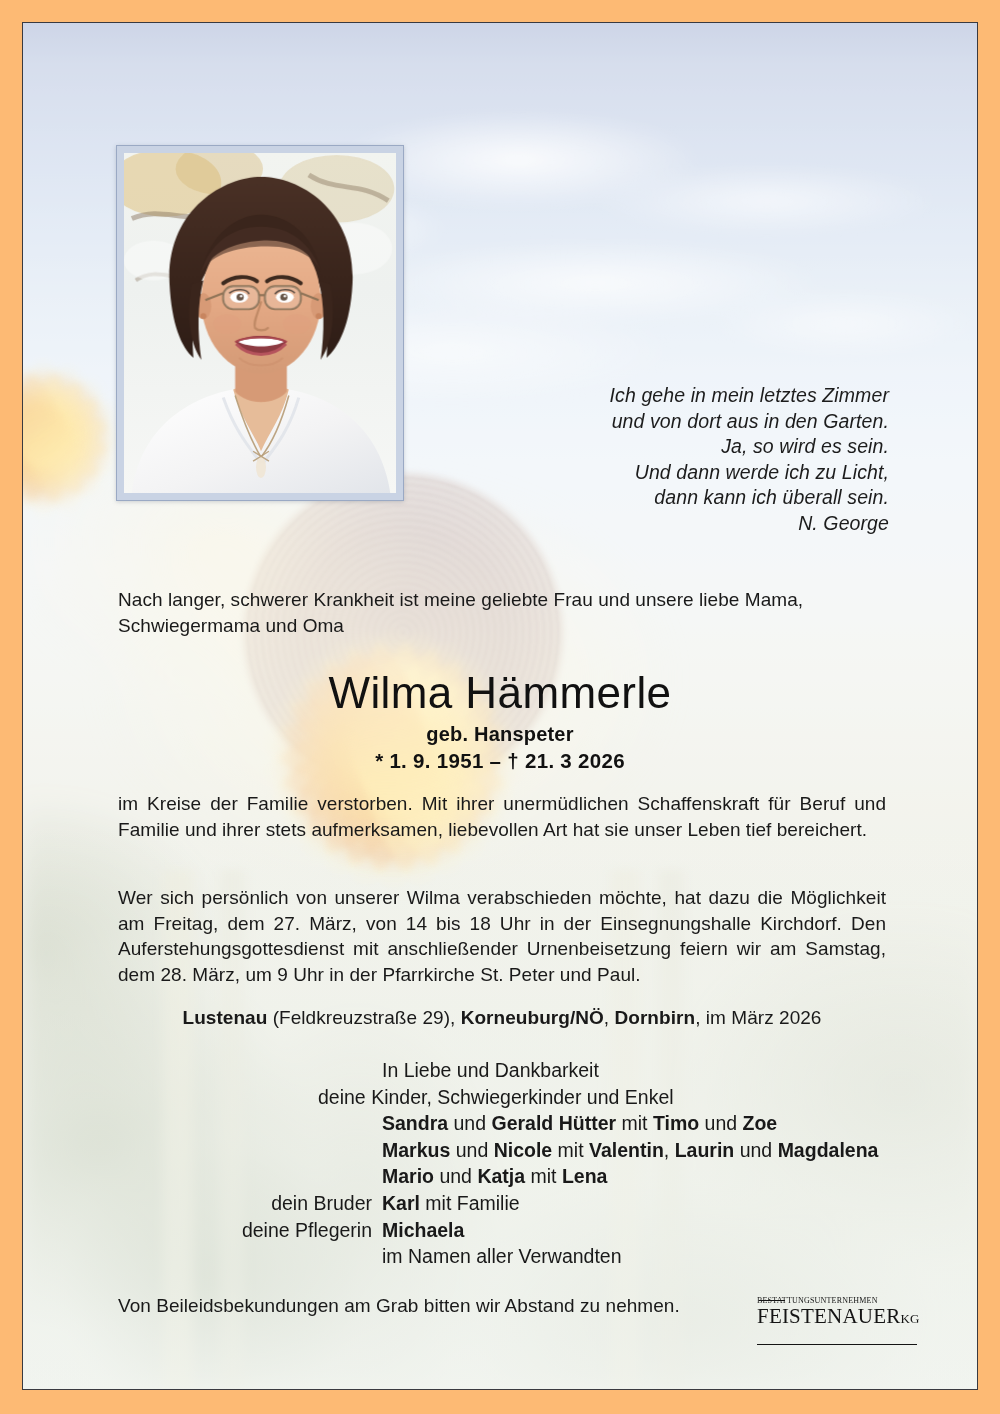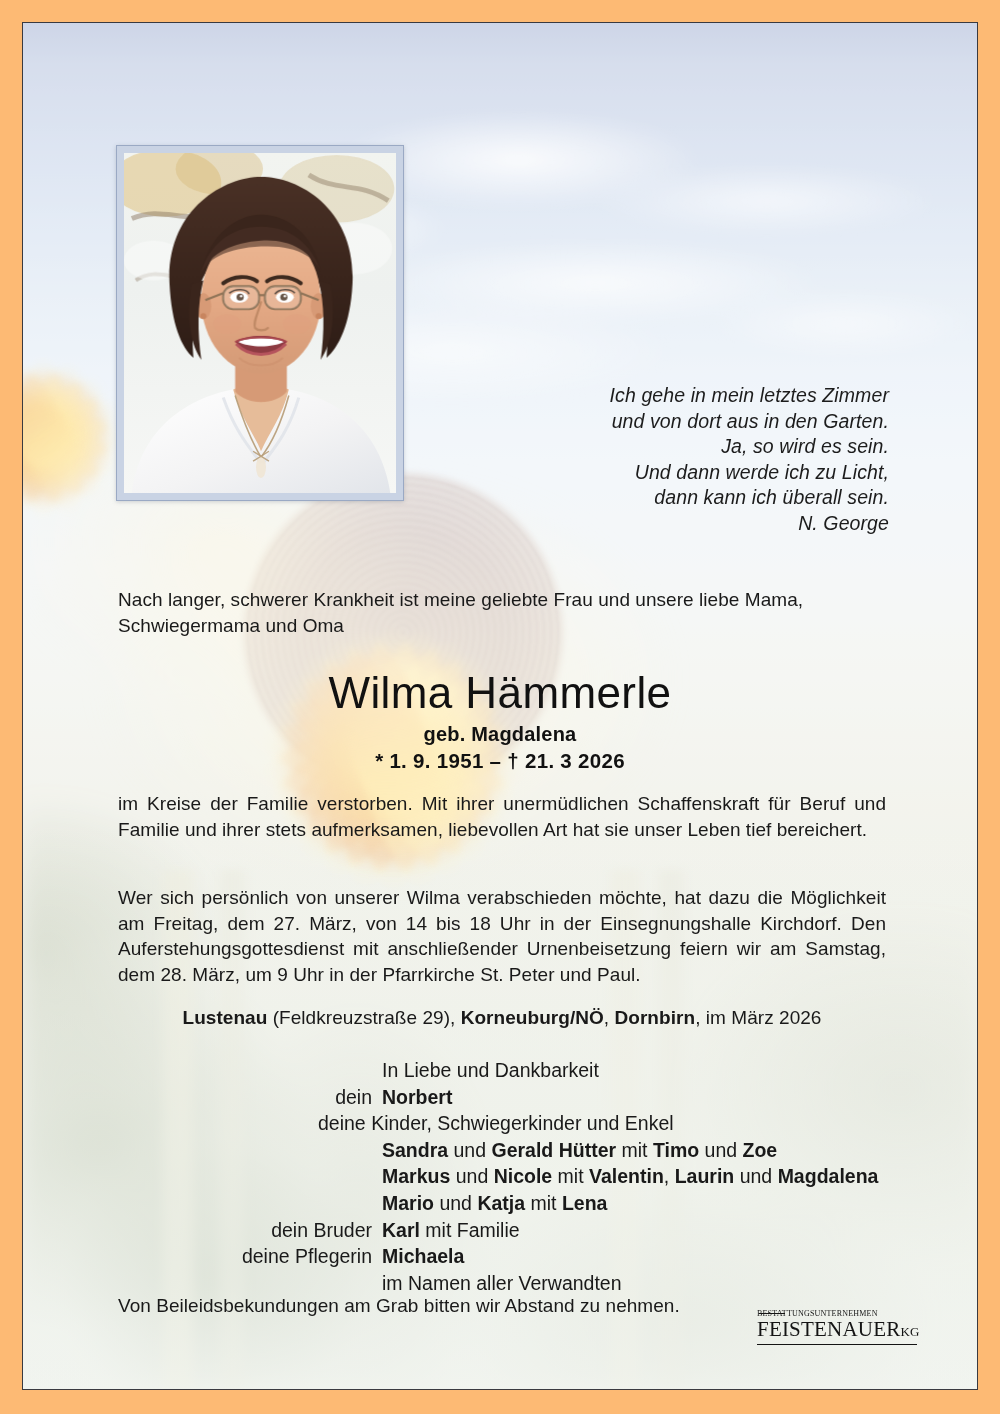--- a/index.html
+++ b/index.html
@@ -327,21 +327,21 @@
     text-align: left;
     padding-right: 2px;
     white-space: nowrap;
     line-height: 9px;
   }
   .logo .logo-main {
     font-size: 21px;
     line-height: 23px;
     letter-spacing: 0.2px;
     border-bottom: 1.4px solid #141414;
-    padding-bottom: 1px;
+    padding-bottom: 14px;
     white-space: nowrap;
   }
   .logo .logo-main .kg {
     font-size: 13px;
     letter-spacing: 0.2px;
   }
   .logo .logo-rule {
     width: 26px;
     height: 1.2px;
     background: #141414;
@@ -524,38 +524,34 @@
         <div>Ja, so wird es sein.</div>
         <div>Und dann werde ich zu Licht,</div>
         <div>dann kann ich überall sein.</div>
         <div class="attrib">N. George</div>
       </div>
 
       <div class="body-text para-intro">Nach langer, schwerer Krankheit ist meine geliebte Frau und unsere liebe Mama, Schwiegermama und Oma</div>
 
       <div class="name-block">
         <div class="name-main">Wilma Hämmerle</div>
-        <div class="name-maiden">geb. Magdalena</div>
+        <div class="name-maiden">geb. Hanspeter</div>
         <div class="name-dates">* 1. 9. 1951 – † 21. 3 2026</div>
       </div>
 
       <div class="body-text para-desc justify">im Kreise der Familie verstorben. Mit ihrer unermüdlichen Schaffenskraft für Beruf und Familie und ihrer stets aufmerksamen, liebevollen Art hat sie unser Leben tief bereichert.</div>
 
       <div class="body-text para-info justify">Wer sich persönlich von unserer Wilma verabschieden möchte, hat dazu die Möglichkeit am Freitag, dem 27. März, von 14 bis 18 Uhr in der Einsegnungshalle Kirchdorf. Den Auferstehungsgottesdienst mit anschließender Urnenbeisetzung feiern wir am Samstag, dem 28. März, um 9 Uhr in der Pfarrkirche St. Peter und Paul.</div>
 
       <div class="body-text para-place"><b>Lustenau</b><span> (Feldkreuzstraße 29), </span><b>Korneuburg/NÖ</b><span>, </span><b>Dornbirn</b><span>, im März 2026</span></div>
 
       <div class="family">
         <div class="row">
           <div class="lbl"></div>
           <div class="val">In Liebe und Dankbarkeit</div>
-        </div>
-        <div class="row">
-          <div class="lbl">dein</div>
-          <div class="val"><b>Norbert</b></div>
         </div>
         <div class="row">
           <div class="wide">deine Kinder, Schwiegerkinder und Enkel</div>
         </div>
         <div class="row">
           <div class="lbl"></div>
           <div class="val"><b>Sandra</b><span> und </span><b>Gerald Hütter</b><span> mit </span><b>Timo</b><span> und </span><b>Zoe</b></div>
         </div>
         <div class="row">
           <div class="lbl"></div>

